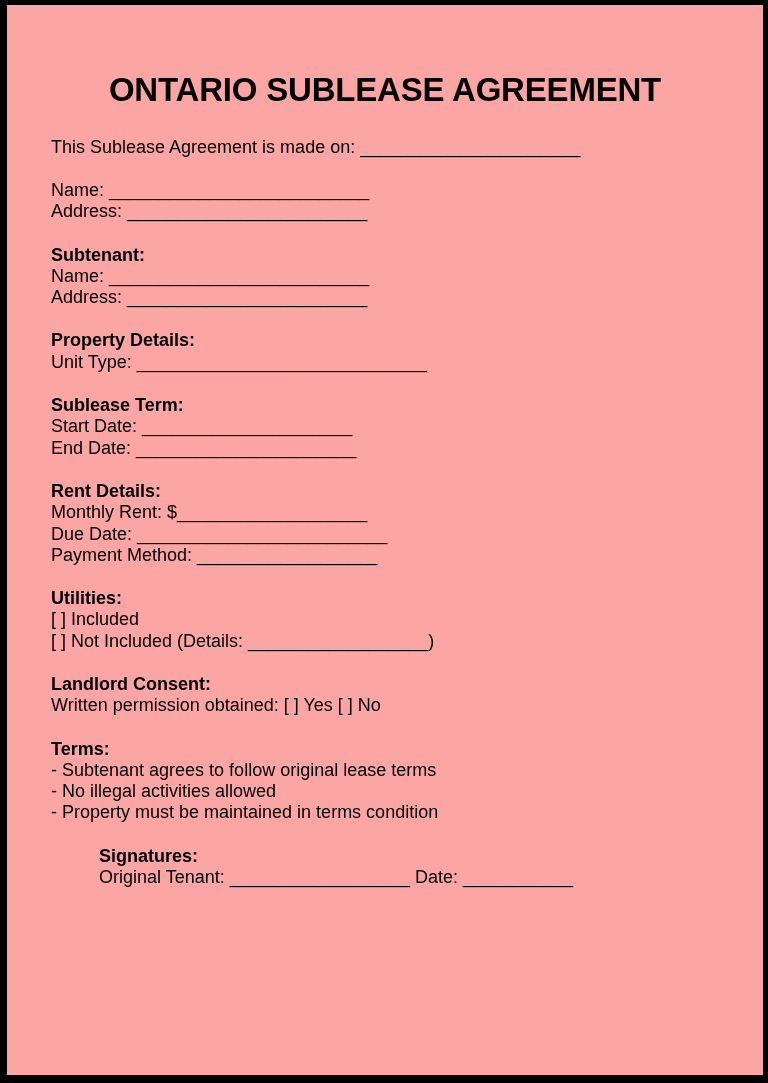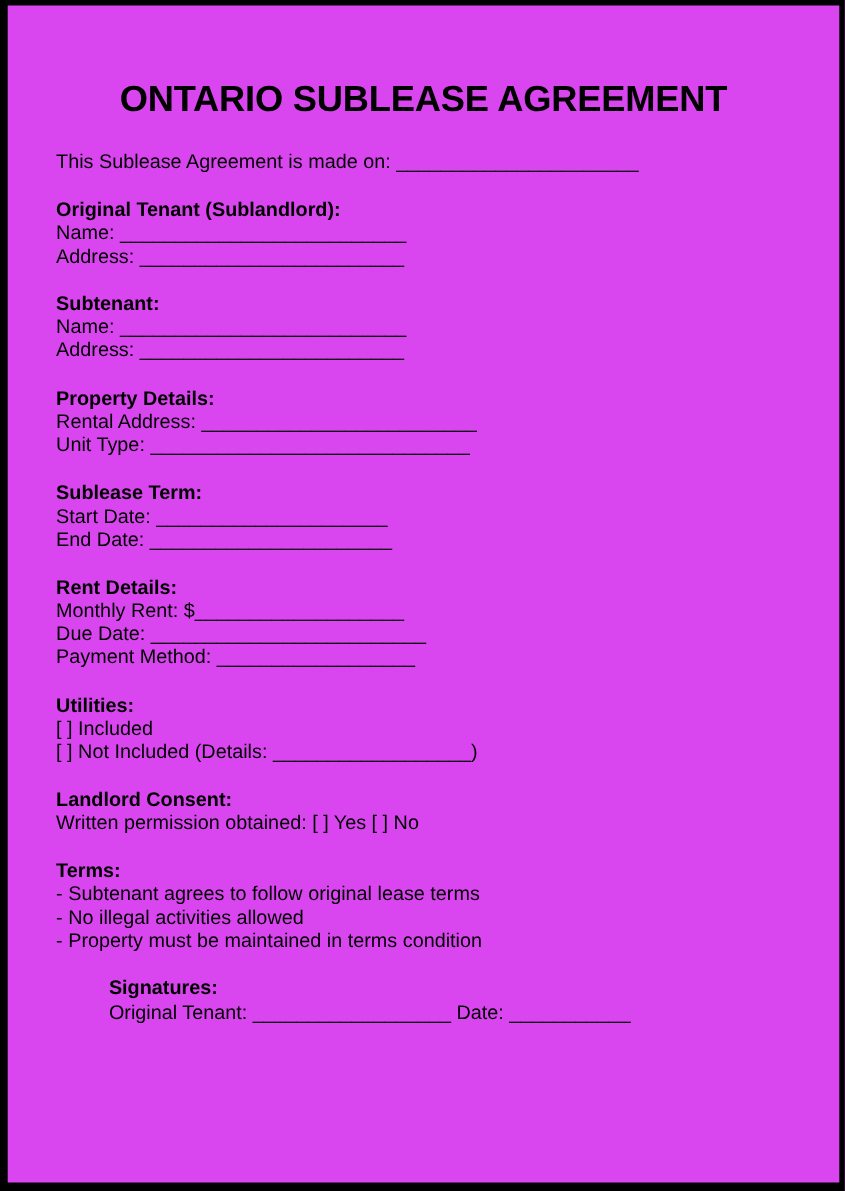--- a/index.html
+++ b/index.html
@@ -13,21 +13,21 @@
     background: #000000;
     font-family: "Liberation Sans", sans-serif;
     overflow: hidden;
   }
   .page {
     position: absolute;
     left: 7px;
     top: 5px;
     width: 756px;
     height: 1070px;
-    background: #d946ef;
+    background: #fca5a5;
     box-sizing: border-box;
     overflow: hidden;
   }
   .doc-title {
     text-align: center;
     font-size: 33px;
     font-weight: bold;
     color: #000000;
     letter-spacing: -0.2px;
     margin: 0;
@@ -65,34 +65,32 @@
 
   <h1 class="doc-title">ONTARIO SUBLEASE AGREEMENT</h1>
 
   <div class="body-area">
 
     <div class="section">
       <div class="line">This Sublease Agreement is made on: ______________________</div>
     </div>
 
     <div class="section">
-      <div class="line bold">Original Tenant (Sublandlord):</div>
       <div class="line">Name: __________________________</div>
       <div class="line">Address: ________________________</div>
     </div>
 
     <div class="section">
       <div class="line bold">Subtenant:</div>
       <div class="line">Name: __________________________</div>
       <div class="line">Address: ________________________</div>
     </div>
 
     <div class="section">
       <div class="line bold">Property Details:</div>
-      <div class="line">Rental Address: _________________________</div>
       <div class="line">Unit Type: _____________________________</div>
     </div>
 
     <div class="section">
       <div class="line bold">Sublease Term:</div>
       <div class="line">Start Date: _____________________</div>
       <div class="line">End Date: ______________________</div>
     </div>
 
     <div class="section">

